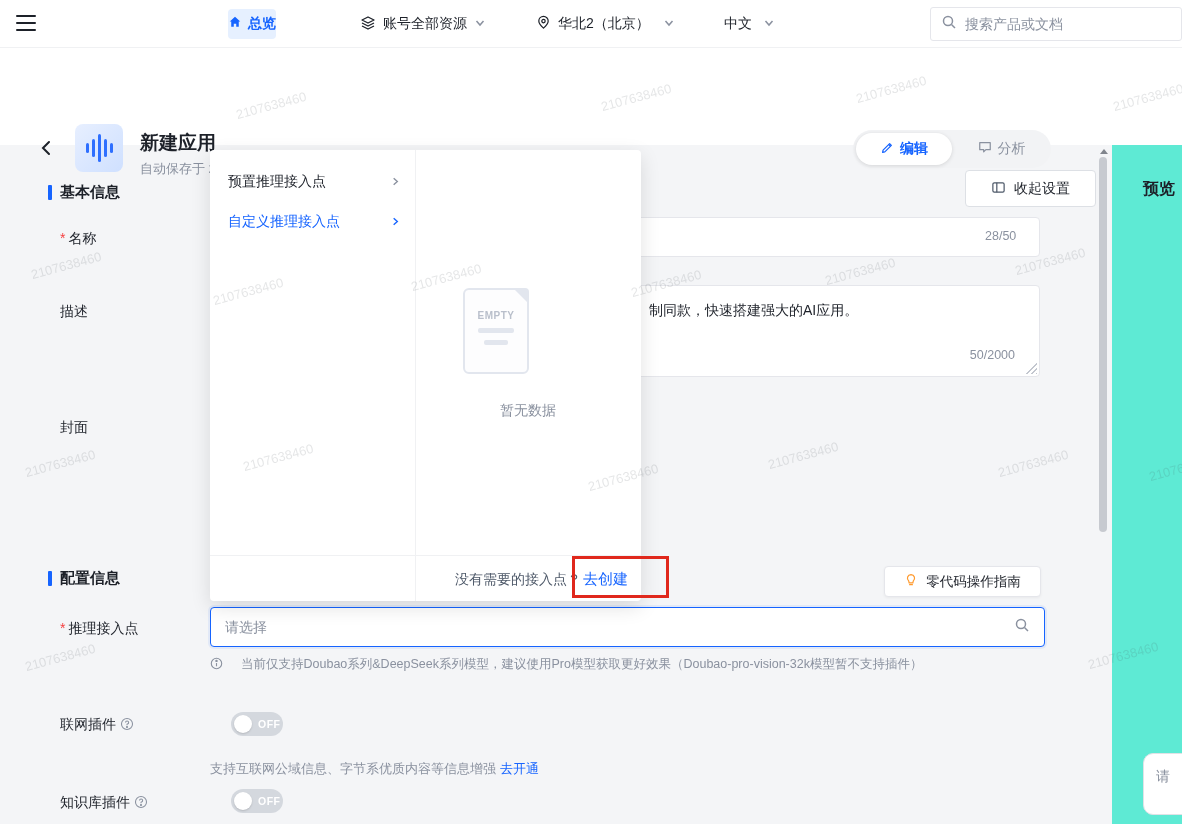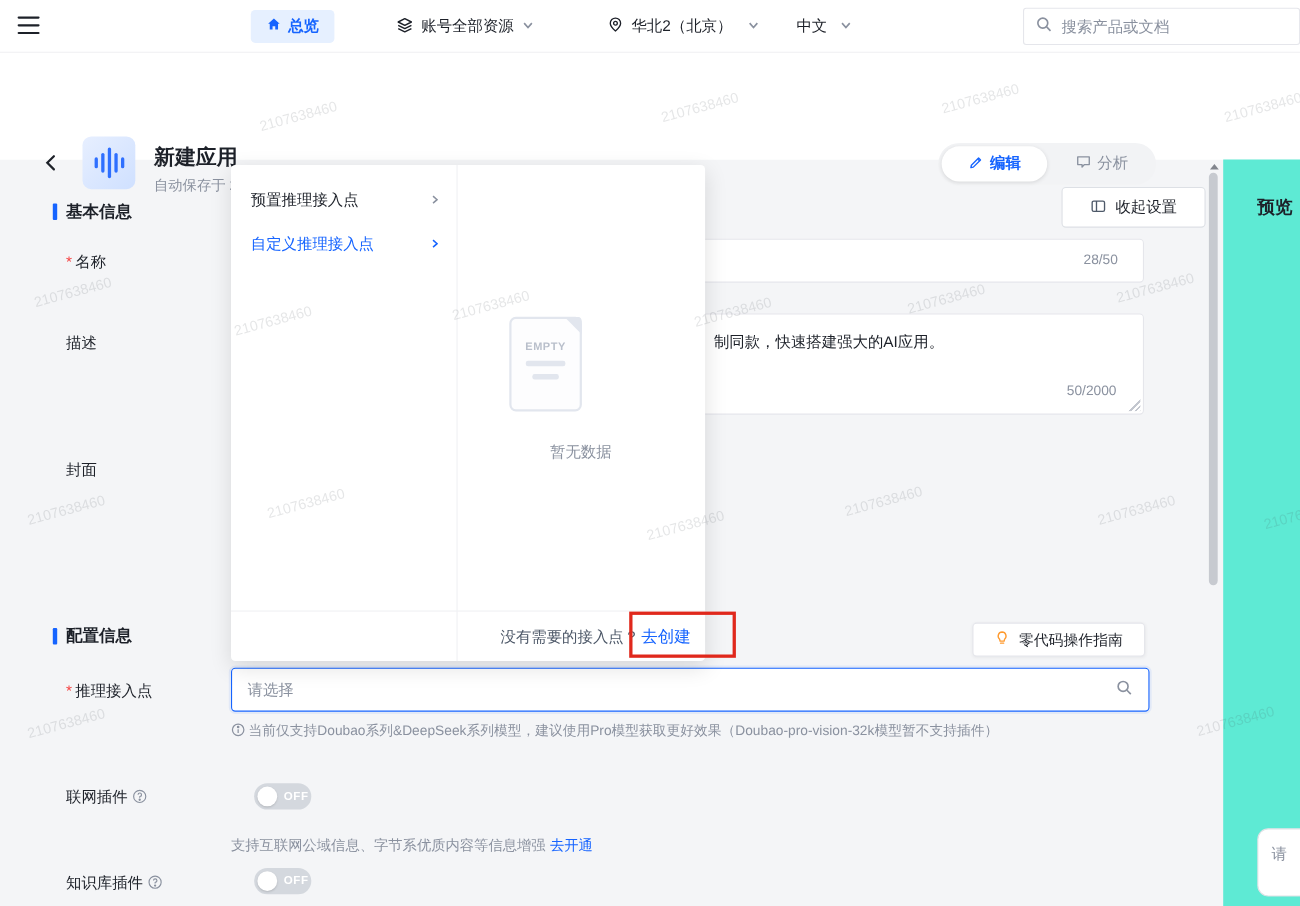--- a/index.html
+++ b/index.html
@@ -7,21 +7,21 @@
   .screen { position:relative; width:1182px; height:824px; background:#fff; overflow:hidden;
             font-family:"Liberation Sans", sans-serif; color:#1d2129; }
 
   
   .navbar { position:absolute; left:0; top:0; width:1182px; height:48px; background:#fff;
             border-bottom:1px solid #f0f1f3; z-index:30; }
   .hamburger { position:absolute; left:16px; top:15px; width:20px; height:16px; cursor:pointer; }
   .hamburger span { display:block; width:20px; height:2px; background:#1d2129; margin-bottom:5px; border-radius:1px; }
   .brand { position:absolute; left:70px; top:8px; display:flex; align-items:center; cursor:pointer; }
   .brand-text { font-size:20px; font-weight:bold; color:#0c0d0f; margin-left:6px; letter-spacing:1px; }
-  .overview-pill { position:absolute; left:228px; top:9px; height:30px; padding:0 14px; background:#e6f0ff;
+  .overview-pill { position:absolute; left:228px; top:9px; height:30px; padding:0 0; background:#e6f0ff;
                    border-radius:4px; display:flex; align-items:center; gap:6px; cursor:pointer; }
   .overview-pill .lbl { color:#1664ff; font-size:14px; font-weight:600; }
   .nav-item { position:absolute; top:0; height:48px; display:flex; align-items:center; gap:7px;
               font-size:14px; color:#1d2129; cursor:pointer; }
   .nav-search { position:absolute; left:930px; top:7px; width:252px; height:34px; border:1px solid #e5e6eb;
                 border-radius:3px; background:#fff; display:flex; align-items:center; padding:0 10px; gap:8px; }
   .nav-search input { border:none; outline:none; font-size:14px; color:#1d2129; width:180px;
                       font-family:"Liberation Sans", sans-serif; background:transparent; }
   .nav-search input::placeholder { color:#8a919f; }
 
@@ -89,21 +89,21 @@
   .guide-btn { position:absolute; left:884px; top:421px; width:157px; height:31px; background:#fff;
                border:1px solid #e5e6eb; border-radius:4px; box-shadow:0 1px 3px rgba(0,0,0,.05);
                display:flex; align-items:center; justify-content:center; gap:8px; font-size:13.5px; color:#1d2129; cursor:pointer; }
 
   .select-box { position:absolute; left:210px; top:462px; width:835px; height:40px; background:#fff;
                 border:1.5px solid #1664ff; border-radius:4px; box-shadow:0 0 0 2px rgba(22,100,255,.08);
                 display:flex; align-items:center; padding:0 14px;gap:44px; }
   .select-box input { border:none; outline:none; flex:1; font-size:14px; color:#1d2129; background:transparent;
                       font-family:"Liberation Sans", sans-serif; }
   .select-box input::placeholder { color:#8a919f; }
-  .hint-row { position:absolute; left:210px; top:511px; display:flex; align-items:flex-start; gap:3px;
+  .hint-row { position:absolute; left:210px; top:511px; display:flex; align-items:flex-start; gap:18px;
               font-size:12.5px; color:#8a919f; width:840px; }
   .hint-row svg { flex:none; margin-top:1px; }
 
   .toggle { position:absolute; left:231px; width:52px; height:24px; border-radius:12px; background:#d4d8de; cursor:pointer; }
   .toggle .knob { position:absolute; left:3px; top:3px; width:18px; height:18px; border-radius:50%; background:#fff;
                   box-shadow:0 1px 2px rgba(0,0,0,.15); }
   .toggle .off { position:absolute; left:27px; top:6px; font-size:10.5px; font-weight:bold; color:#fff; letter-spacing:.5px; }
 
   .sub-hint { position:absolute; left:210px; font-size:13px; color:#8a919f; }
   .sub-hint a { color:#1664ff; text-decoration:none; margin-left:4px; cursor:pointer; }
@@ -154,21 +154,21 @@
         </svg>
       </span>
       <span>账号全部资源</span>
       <span>
         <svg viewBox="0 0 12 12" width="12" height="12" fill="none" stroke="#8a919f" stroke-width="1.5">
             <path d="M2.5 4 L6 8 L9.5 4"></path>
           </svg>
       </span>
     </div>
 
-    <div class="nav-item" style="left:552px;align-items:center;">
+    <div class="nav-item" style="left:536px;align-items:center;">
       <span>
         <svg viewBox="0 0 16 16" width="15" height="15" fill="none" stroke="#1d2129" stroke-width="1.3">
           <path d="M8 14 C8 14 3 9.8 3 6.5 A5 5 0 0 1 13 6.5 C13 9.8 8 14 8 14 Z"></path>
             <circle cx="8" cy="6.5" r="1.8"></circle>
         </svg>
       </span>
       <span>华北2（北京）</span>
       <span style="margin-left:6px;">
         <svg viewBox="0 0 12 12" width="12" height="12" fill="none" stroke="#8a919f" stroke-width="1.5">
             <path d="M2.5 4 L6 8 L9.5 4"></path>

